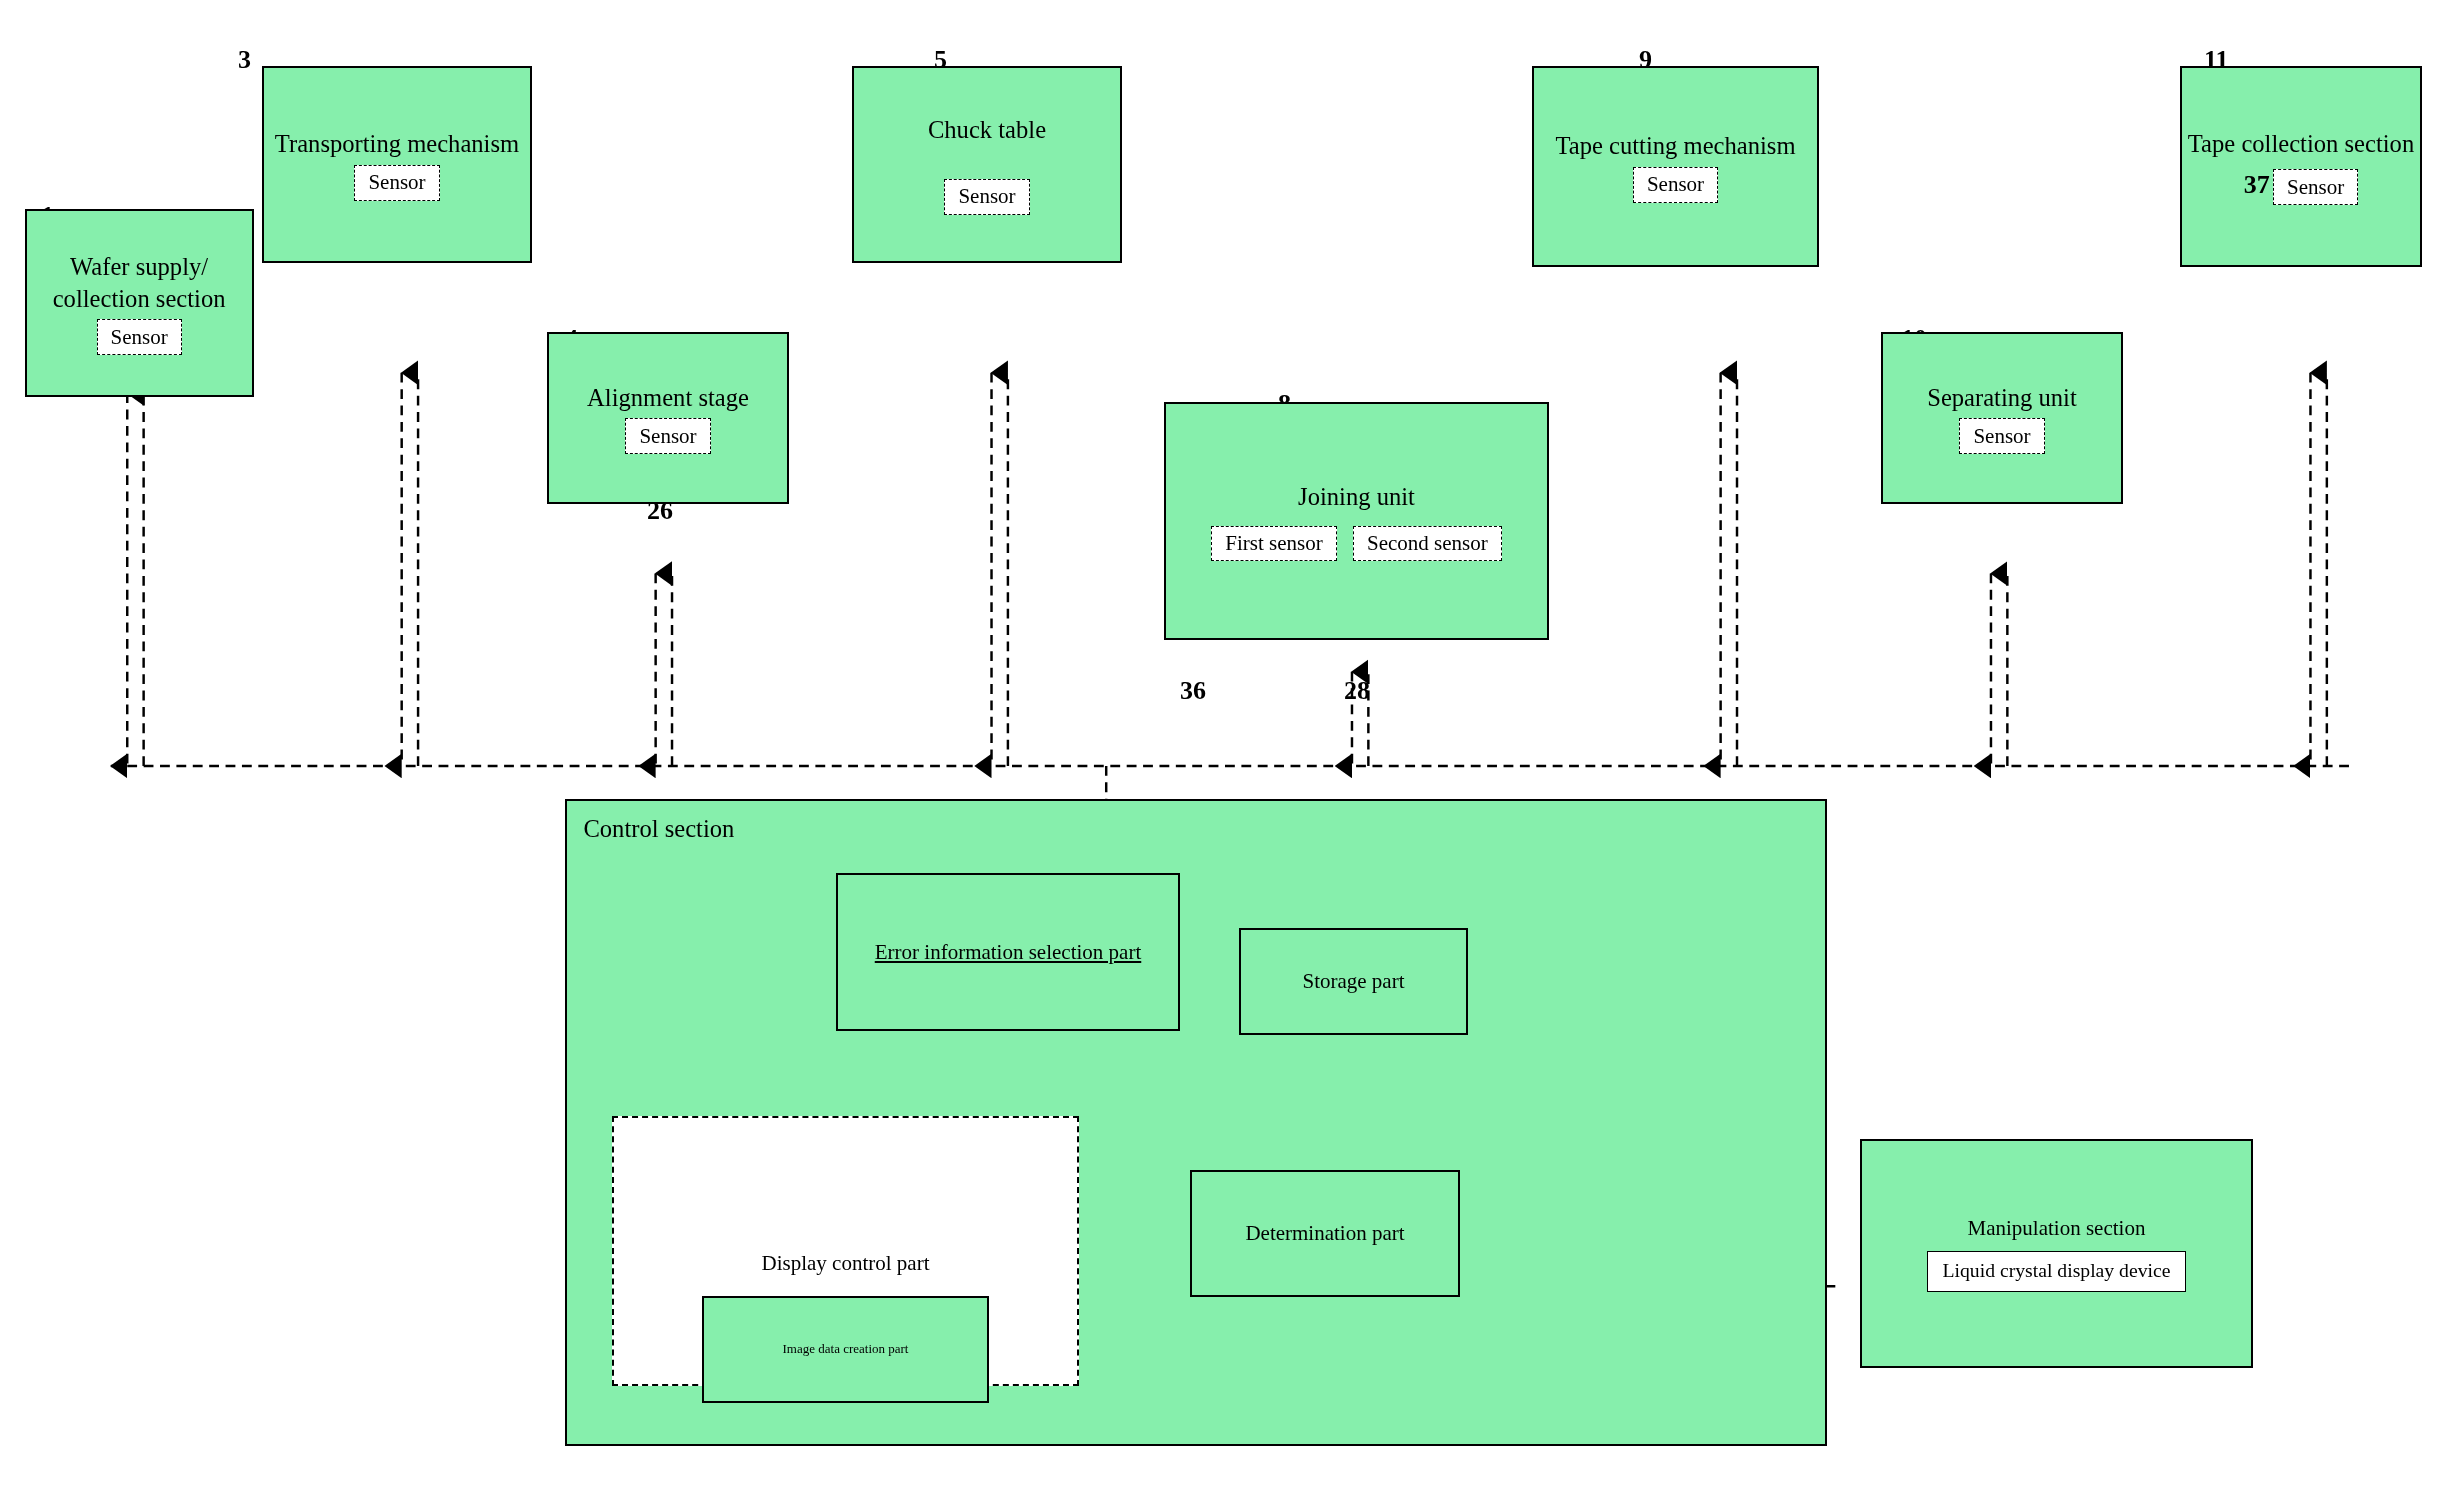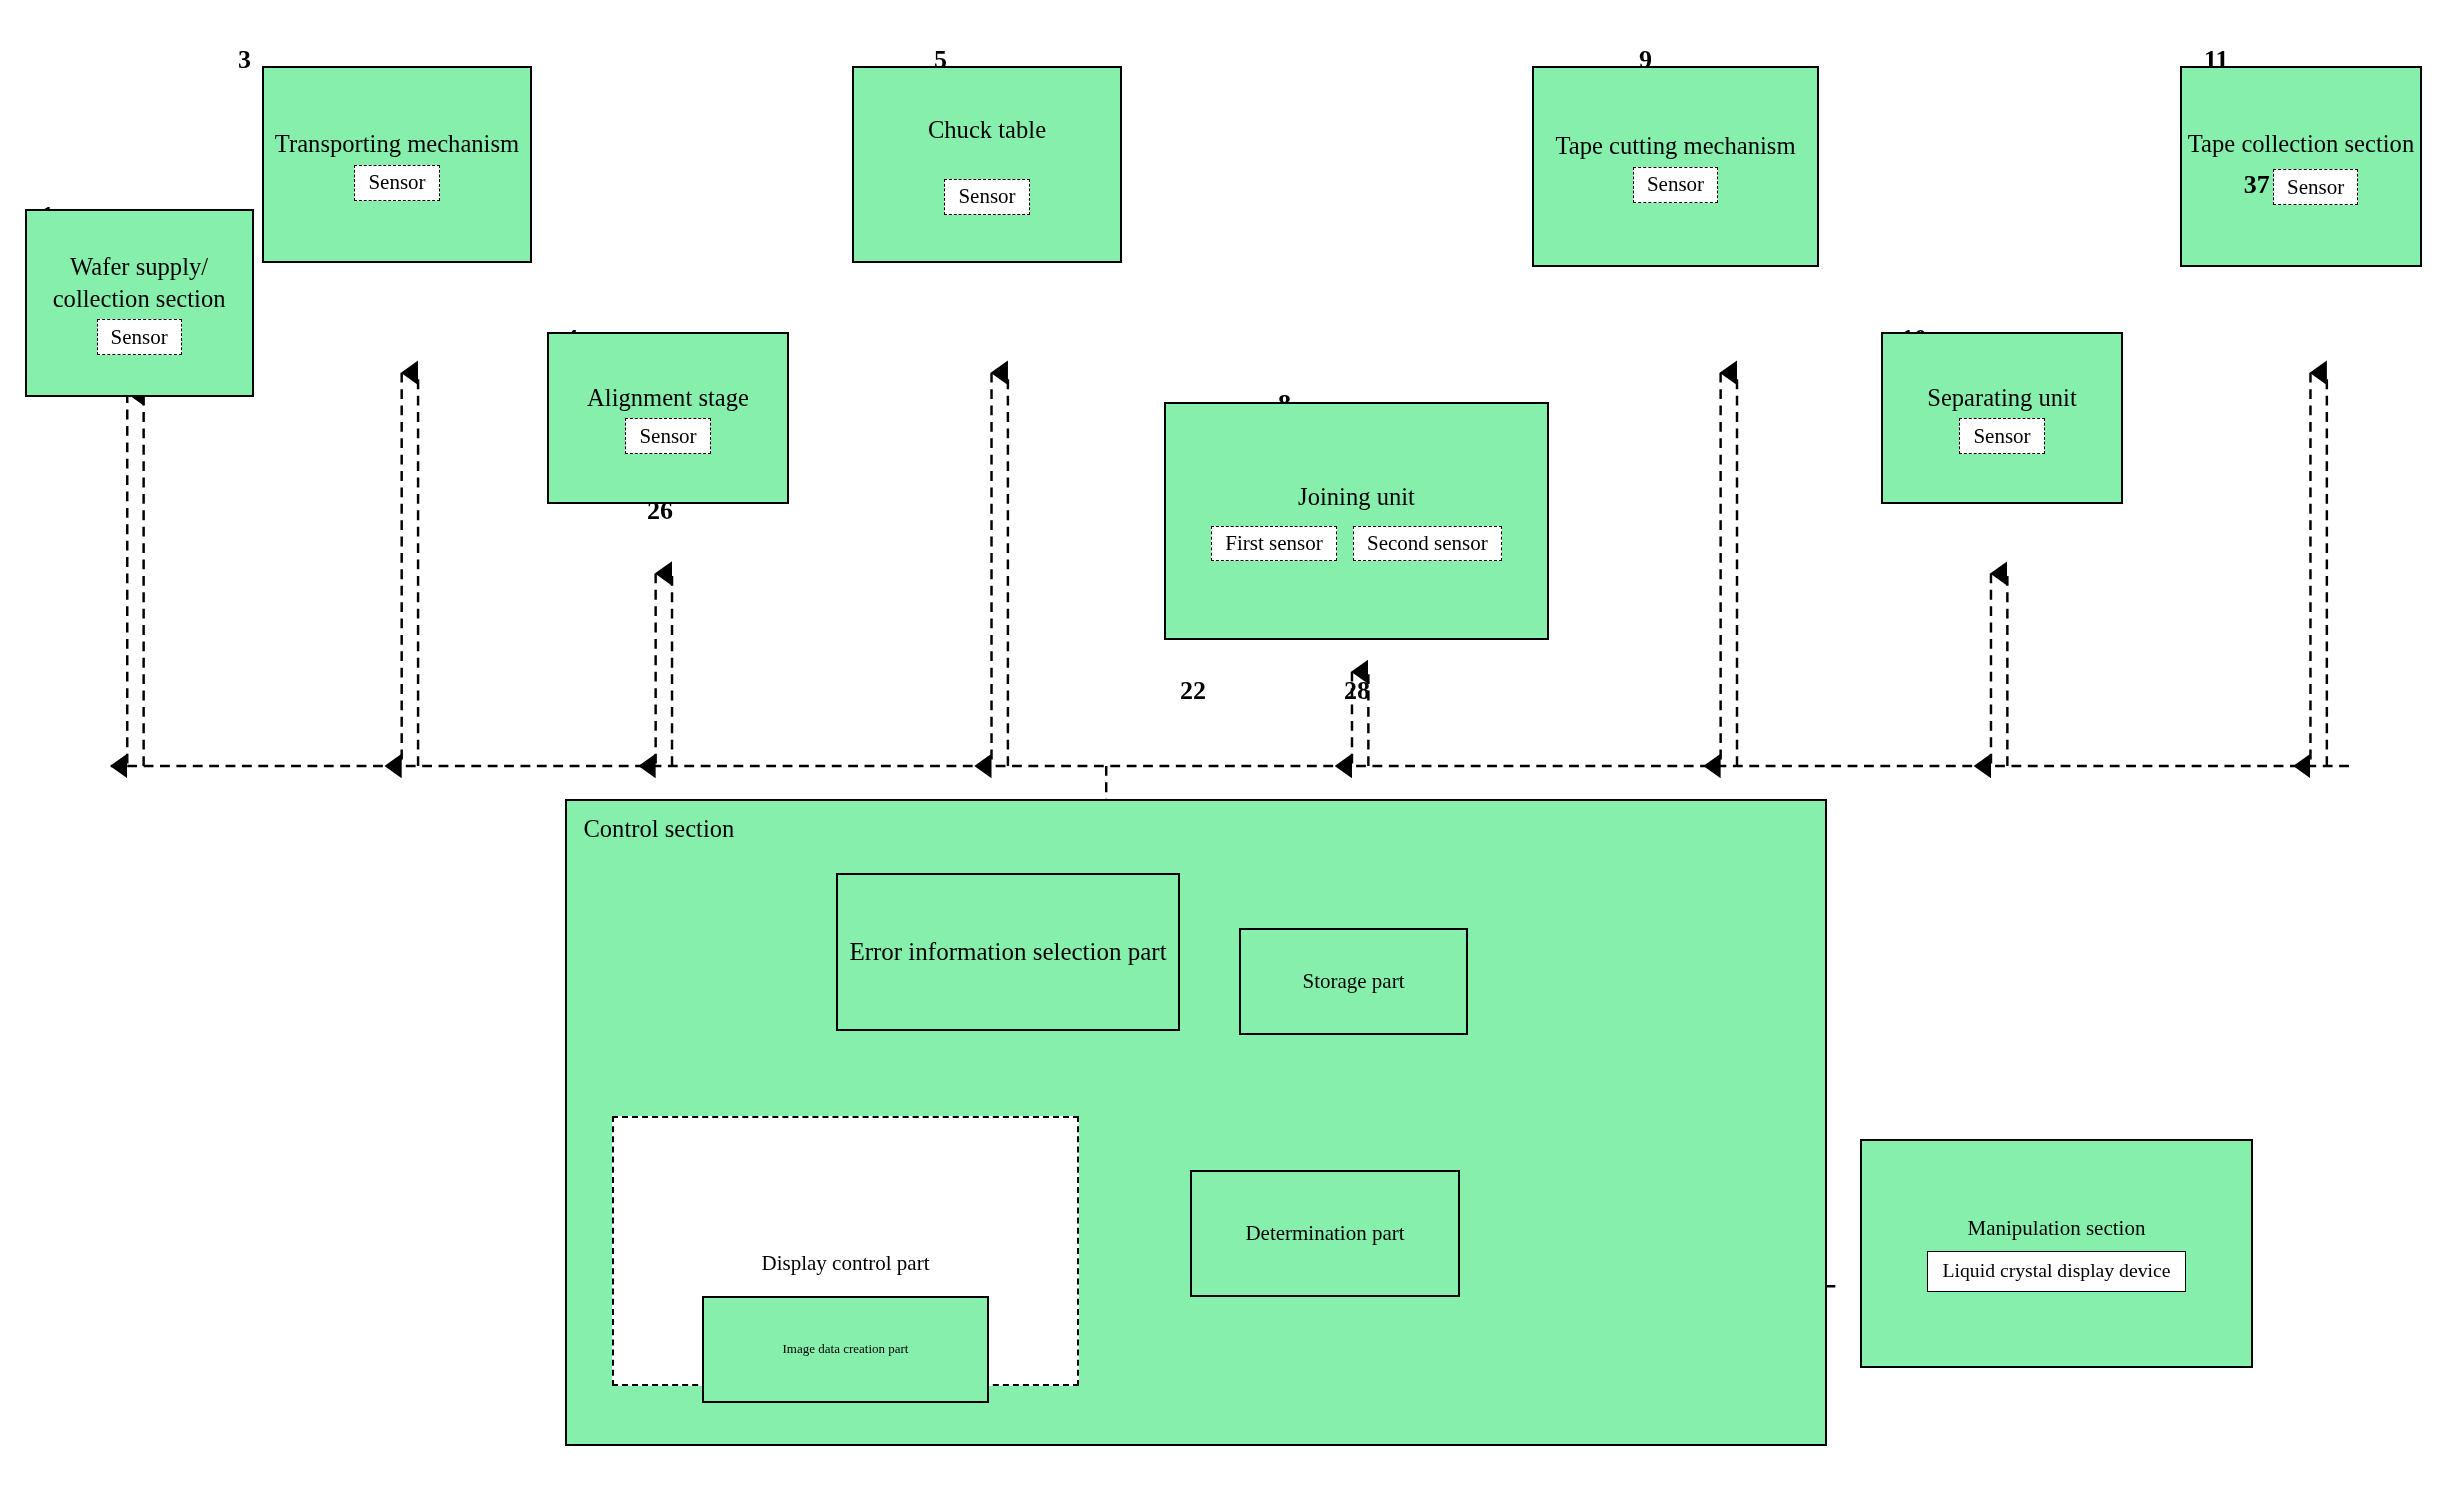--- a/index.html
+++ b/index.html
@@ -139,21 +139,21 @@
   <span class="label-num" style="left:238px; top:45px;">3</span>
   <span class="label-num" style="left:565px; top:324px;">4</span>
   <span class="label-num" style="left:934px; top:45px;">5</span>
   <span class="label-num" style="left:1278px; top:389px;">8</span>
   <span class="label-num" style="left:1639px; top:45px;">9</span>
   <span class="label-num" style="left:1901px; top:324px;">10</span>
   <span class="label-num" style="left:2204px; top:45px;">11</span>
   <span class="label-num" style="left:1545px; top:1143px;">13</span>
   <span class="label-num" style="left:588px; top:803px;">25</span>
   <span class="label-num" style="left:647px; top:496px;">26</span>
-  <span class="label-num" style="left:1180px; top:676px;">22</span>
+  <span class="label-num" style="left:1180px; top:676px;">36</span>
   <span class="label-num" style="left:1344px; top:676px;">28</span>
   <span class="label-num" style="left:623px; top:946px;">29</span>
   <span class="label-num" style="left:1266px; top:946px;">32</span>
   <span class="label-num" style="left:623px; top:1176px;">33</span>
   <span class="label-num" style="left:623px; top:1295px;">34</span>
   <span class="label-num" style="left:1188px; top:1176px;">37</span>
   <span class="label-num" style="left:1188px; top:1203px;">38</span>
 
   <div class="box" style="left:24.6px; top:209px; width:229px; height:188px;">
     <div class="box-title">Wafer supply/ collection section</div>
@@ -215,21 +215,21 @@
       <span class="bold-num">37</span>
       <div class="sensor-box">
         <span>Sensor</span>
       </div>
     </div>
   </div>
 
   <div class="box" style="left:565px; top:799px; width:1262px; height:647px; justify-content:flex-start; padding-top:11.5px; font-size:24.6px;">
     <div style="align-self:flex-start; padding-left:16.4px;">Control section</div>
 
-    <div class="box" style="position:relative; left:-188px; top:29px; width:344px; height:158px; font-size:25px;">
+    <div class="box" style="position:relative; left:-188px; top:29px; width:344px; height:158px; font-size:21px;text-decoration:underline;">
       <span>Error information selection part</span>
     </div>
 
     <div class="box" style="position:absolute; left:672px; top:127px; width:229px; height:107px; font-size:21px;">
       <span>Storage part</span>
     </div>
 
     <div class="box-dashed" style="position:absolute; left:45px; top:315px; width:467px; height:270px; font-size:21px; justify-content:flex-end; padding-top:9.8px;">
       <div>Display control part</div>
 

